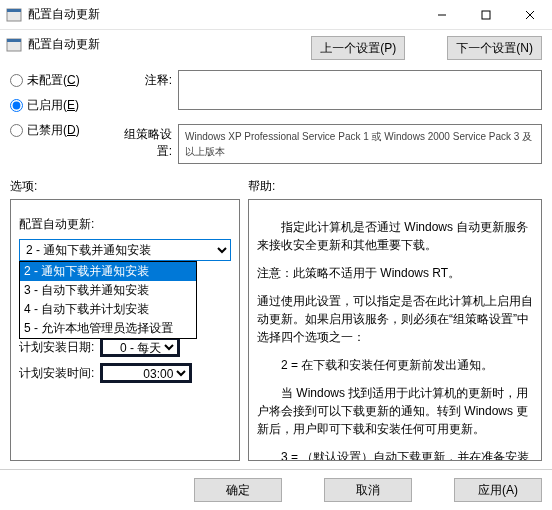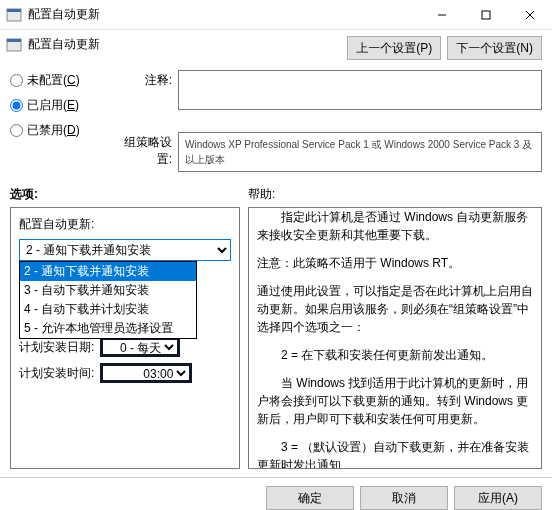--- a/index.html
+++ b/index.html
@@ -16,41 +16,42 @@
   .header-row { display: flex; align-items: flex-start; padding: 6px 10px 10px 6px; }
   .header-left { display: flex; align-items: center; flex: none; }
   .header-left .title-icon { width: 16px; height: 16px; margin-right: 6px; }
   .header-left .page-title { font-size: 12px; }
   .header-right { margin-left: auto; display: flex; gap: 6px; }
 
   button.std {
     min-width: 88px; height: 24px; font-size: 12px;
     background: #e1e1e1; border: 1px solid #adadad; color: #000;
     padding: 0 8px;
+    margin-left: 36px;
   }
 
   .config-area { display: flex; padding: 0 10px 8px 10px; }
   .radio-col { width: 100px; flex: none; padding-top: 2px; }
   .radio-row { display: flex; align-items: center; margin-bottom: 8px; font-size: 12px; }
   .radio-row input { margin: 0 4px 0 0; }
   .radio-row .hotkey { text-decoration: underline; }
-  .form-col { flex: 1; display: flex; flex-direction: column; gap: 22px; }
+  .form-col { flex: 1; display: flex; flex-direction: column; gap: 14px; }
   .form-row { display: flex; align-items: flex-start; gap: 6px; }
   .form-label { width: 62px; text-align: right; padding-top: 2px; font-size: 12px; flex: none; }
   .comment-box { flex: 1; height: 40px; border: 1px solid #7a7a7a; padding: 2px 4px; font-size: 12px; resize: none; overflow: auto; }
   .platform-box { flex: 1; border: 1px solid #7a7a7a; padding: 4px 6px; font-size: 10px; line-height: 1.5; color: #444; }
 
   .section-labels { display: flex; padding: 6px 10px 4px 10px; font-size: 12px; }
-  .section-labels .lab-left { width: 238px; flex: none; font-weight: bold; }
+  .section-labels .lab-left { width: 238px; flex: none; }
   .section-labels .lab-right { flex: 1; }
 
   .main-panels { display: flex; padding: 0 10px; gap: 8px; height: 262px; position: relative; }
   .panel-left, .panel-right { border: 1px solid #7a7a7a; background: #fff; }
-  .panel-left { width: 230px; flex: none; padding: 8px 8px; position: relative; overflow: visible; }
-  .panel-right { flex: 1; padding: 0 8px; overflow: auto; font-size: 12px; line-height: 1.5; }
+  .panel-left { width: 230px; flex: none; padding: 16px 8px; position: relative; overflow: visible; }
+  .panel-right { flex: 1; padding: 18px 8px; overflow: auto; font-size: 12px; line-height: 1.5; }
   .panel-right p { margin: 0 0 10px 0; text-indent: 2em; }
   .panel-right p.noindent { text-indent: 0; }
   .opt-title { margin-bottom: 6px; font-size: 12px; }
   .select-wrap { position: relative; }
   select.cfg {
     width: 100%; height: 22px; font-size: 12px;
     border: 1px solid #0078d7; background: #fff; color: #000;
     padding-left: 2px;
   }
   .dropdown-overlay {

